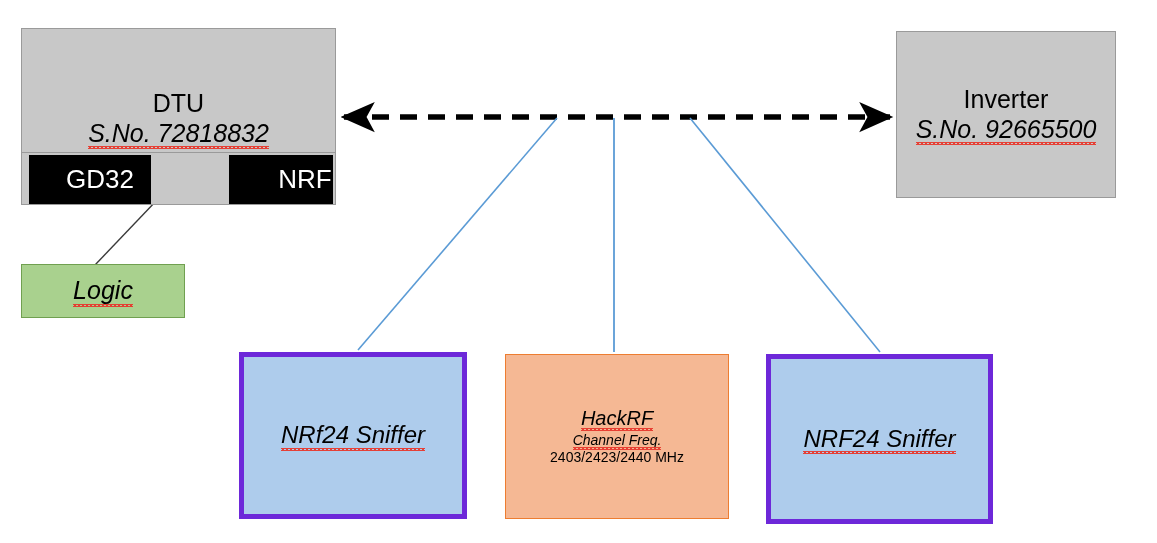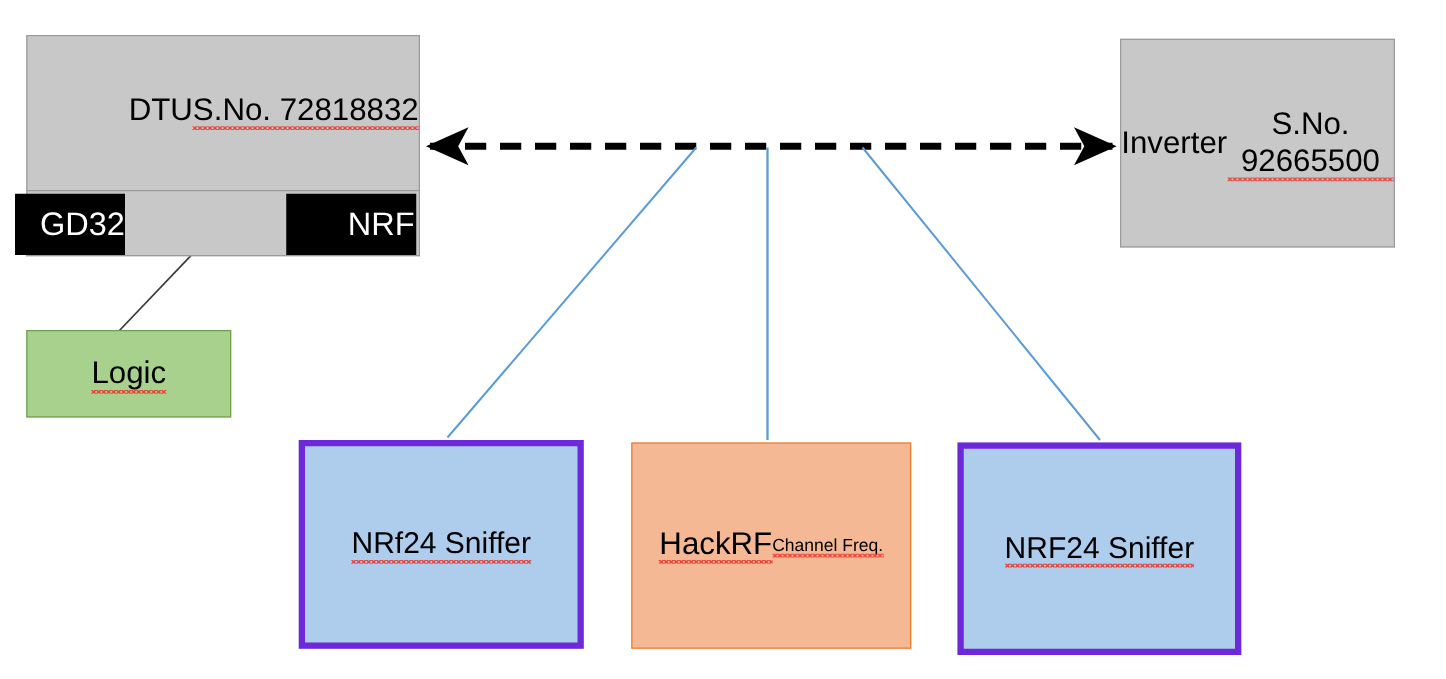--- a/index.html
+++ b/index.html
@@ -15,21 +15,21 @@
     position: relative;
     width: 1157px;
     height: 543px;
     background: #ffffff;
     overflow: hidden;
   }
   .node {
     position: absolute;
     box-sizing: border-box;
     display: flex;
-    flex-direction: row;
+    flex-direction: column;
     align-items: center;
     justify-content: center;
     text-align: center;
     line-height: 1.18;
   }
   
   .grey-box {
     background: #c8c8c8;
     border: 1px solid #9a9a9a;
     color: #000000;
@@ -61,54 +61,55 @@
     width: 220px;
     height: 167px;
   }
   
   .chip-box {
     background: #000000;
     color: #ffffff;
     font-size: 26px;
     border: none;
   }
-  #gd32-box { left: 12px; top: 155px; width: 88px; height: 49px; padding-left: 20px; }
+  #gd32-box { left: 29px; top: 155px; width: 122px; height: 49px; padding-left: 20px; }
   #nrf-box  { left: 229px; top: 155px; width: 104px; height: 49px; padding-left: 48px; }
   
   #logic-box {
     left: 21px;
     top: 264px;
     width: 164px;
-    height: 70px;
+    height: 54px;
     background: #a9d18e;
     border: 1px solid #70a050;
     color: #000000;
     font-size: 25px;
   }
   
   .blue-box {
     background: #aeccec;
     border: 5px solid #6d28d9;
     color: #000000;
     font-size: 24px;
   }
   .orange-box {
     background: #f5b894;
     border: 1px solid #ed7d31;
     color: #000000;
   }
   #sniffer-left  { left: 239px; top: 352px; width: 228px; height: 167px; }
   #hackrf-box    { left: 505px; top: 354px; width: 224px; height: 165px; }
   #sniffer-right { left: 766px; top: 354px; width: 227px; height: 170px; }
-  .hackrf-title { font-size: 25px; margin-bottom: 2px; }
+  .hackrf-title { font-size: 20px; margin-bottom: 2px; }
   .hackrf-sub   { font-size: 14px; line-height: 1.22; }
   
   .sq {
     position: relative;
     display: inline-block;
+    font-style: italic;
   }
   .sq::after {
     content: "";
     position: absolute;
     left: 0;
     right: 0;
     bottom: -1px;
     height: 3px;
     background-image:
       linear-gradient(45deg, transparent 40%, #e8392e 40%, #e8392e 60%, transparent 60%),
@@ -187,19 +188,20 @@
     <div><span class="sq">S.No. 92665500</span></div>
   </div>
 
   <div class="node blue-box" id="sniffer-left">
     <div><span class="sq">NRf24 Sniffer</span></div>
   </div>
 
   <div class="node orange-box" id="hackrf-box">
     <div class="hackrf-title"><span class="sq">HackRF</span></div>
     <div class="hackrf-sub"><span class="sq">Channel Freq.</span></div>
+    <div class="hackrf-sub">2403/2423/2440 MHz</div>
   </div>
 
   <div class="node blue-box" id="sniffer-right">
     <div><span class="sq">NRF24 Sniffer</span></div>
   </div>
 
 </div>
 
 </body></html>

